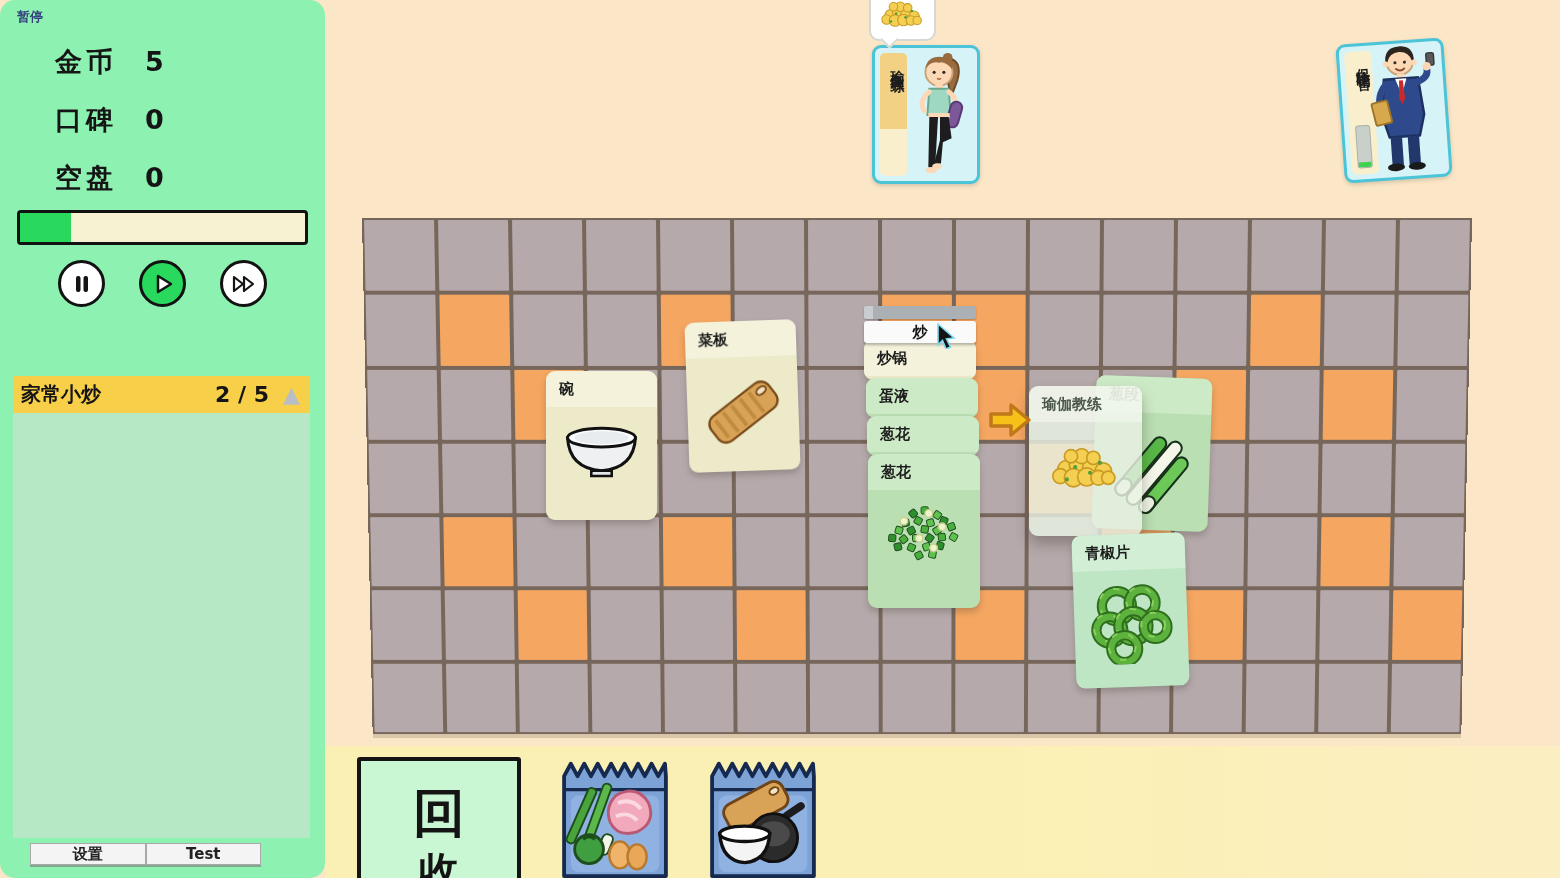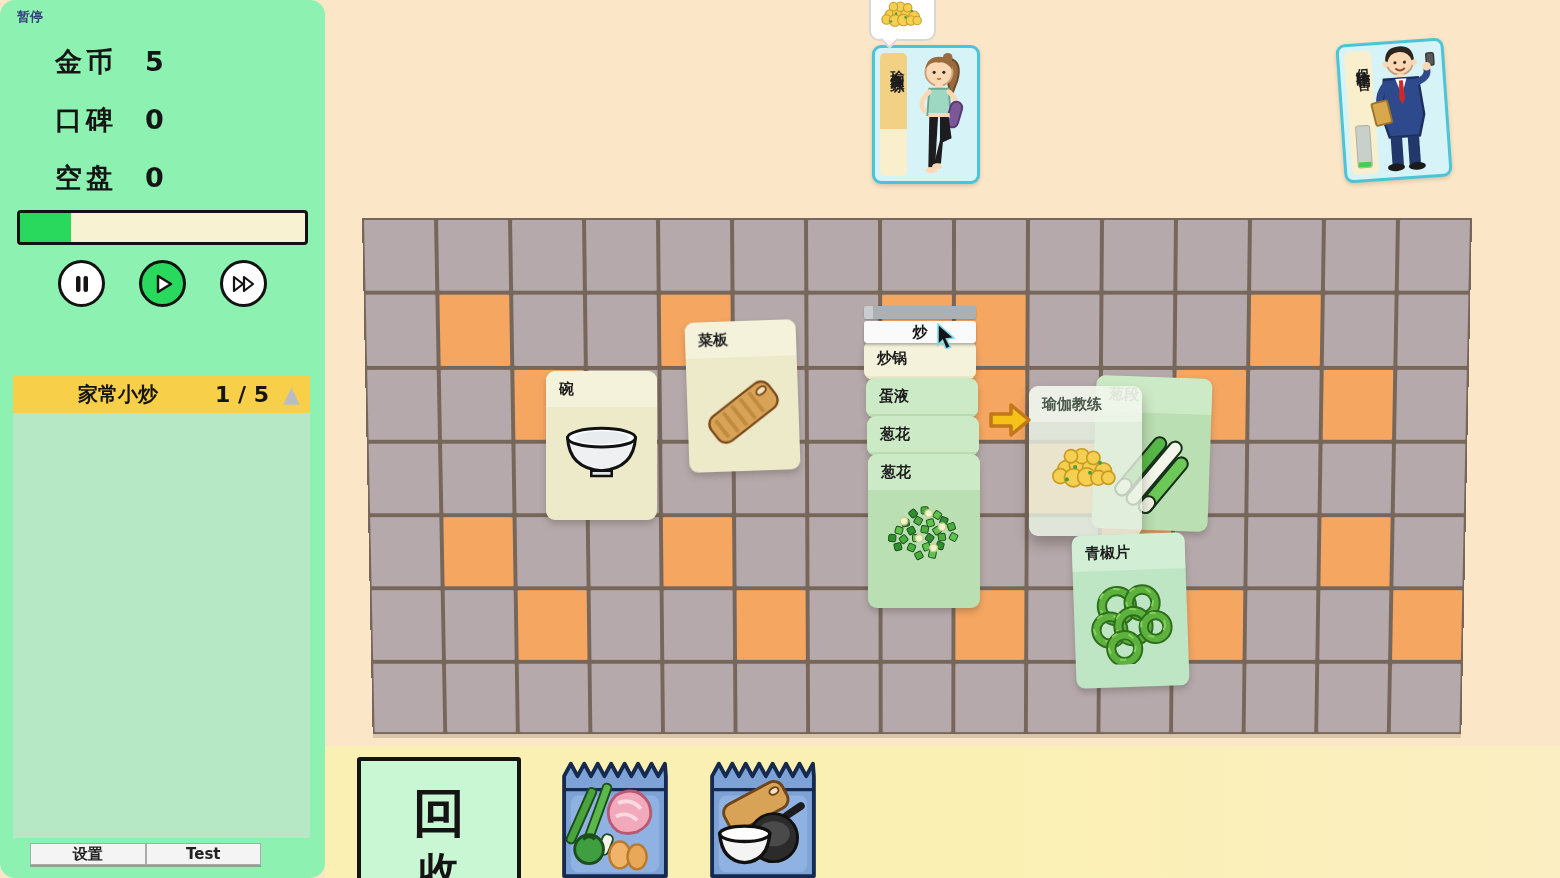--- a/index.html
+++ b/index.html
@@ -32,21 +32,21 @@
   .controls { position:absolute; left:0; top:260px; width:325px; display:flex; justify-content:center; gap:34px; }
   .ctrl-btn { width:47px; height:47px; border-radius:50%; background:#fff; border:3.5px solid #121212;
               display:flex; align-items:center; justify-content:center; cursor:pointer; padding:0; }
   .ctrl-btn.play { background:var(--progress-fill); }
   .recipe-title { position:absolute; left:0; top:326px; width:325px; text-align:center;
                   font-size:30px; font-weight:900; color:#151515; letter-spacing:10px; }
   .recipe-panel { position:absolute; left:13px; top:376px; width:297px; height:462px;
                   background:var(--panel-bg); }
   .recipe-row { display:flex; align-items:center; height:37px; background:var(--recipe-header-bg);
                 padding:0 10px 0 8px; cursor:pointer; }
-  .recipe-name { font-size:20px; font-weight:900; color:#151515; flex:1;text-align:center; }
+  .recipe-name { font-size:20px; font-weight:900; color:#151515; flex:1; }
   .recipe-progress { font-size:22px; font-weight:700; color:#151515; margin-right:14px; }
   .recipe-tri { color:#b9bdc6; font-size:22px; line-height:1; }
   .sidebar-btns { position:absolute; left:0; top:843px; width:291px; display:flex; justify-content:space-between; padding:0 30px; }
   .sb-btn { width:127px; height:22px; background:#f4f4f4; border:1px solid #a9a9a9;
             box-shadow:0 2px 0 rgba(120,120,120,.6); font-size:15px; font-weight:bold; color:#222;
             font-family:inherit; cursor:pointer; }
 
   
   .customer-card { position:absolute; width:108px; height:139px; background:var(--customer-bg);
                    border:3px solid var(--customer-border); border-radius:9px; z-index:10;
@@ -467,21 +467,21 @@
       <button class="ctrl-btn">
         <svg width="24" height="20" viewBox="0 0 24 20">
           <path d="M2,3 L11,10 L2,17 Z" fill="#ffffff" stroke="#141414" stroke-width="2.2" stroke-linejoin="round"></path>
           <path d="M12,3 L21,10 L12,17 Z" fill="#ffffff" stroke="#141414" stroke-width="2.2" stroke-linejoin="round"></path>
         </svg>
       </button>
     </div>
     <div class="recipe-panel">
       <div class="recipe-row">
         <span class="recipe-name">家常小炒</span>
-        <span class="recipe-progress">1 / 5</span>
+        <span class="recipe-progress">2 / 5</span>
         <span class="recipe-tri">▲</span>
       </div>
     </div>
     <div class="sidebar-btns">
       <button class="sb-btn">设置</button>
       <button class="sb-btn">Test</button>
     </div>
   </aside>
 
   <div id="recycle-card">

